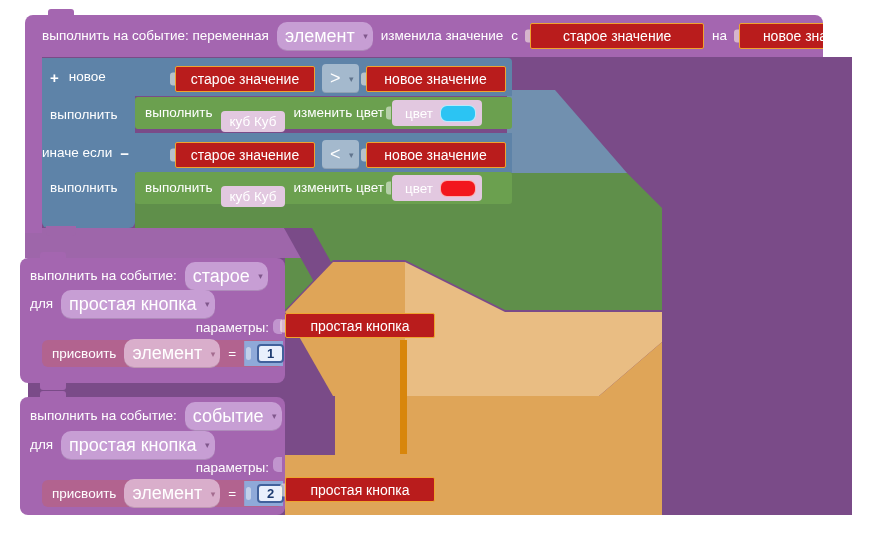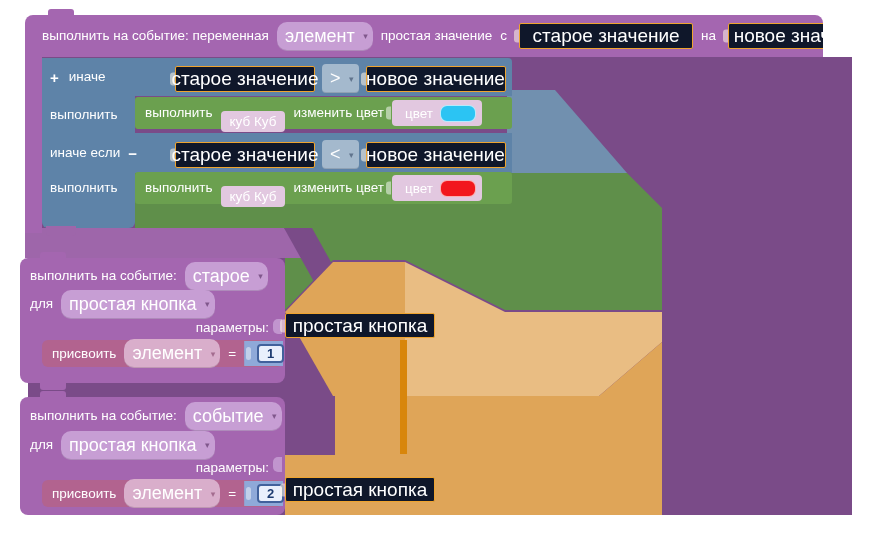--- a/index.html
+++ b/index.html
@@ -6,23 +6,23 @@
   .stage{position:relative;width:885px;height:540px;background:#ffffff;overflow:hidden;
          font-family:"Liberation Sans",sans-serif;}
   .abs{position:absolute;}
   .t{color:#fff;font-size:13.5px;line-height:1;white-space:nowrap;}
   .tb{font-weight:bold;font-size:15px;}
   
   .purple{background:#a466b0;}
   .blue{background:#5e83a8;}
   .green{background:#6ba04f;}
   .mauve{background:#b2638f;}
-  .sock{position:relative;background:#0f172a;border:1px solid #efa42f;border-radius:2px;
+  .sock{position:relative;background:#b91c1c;border:1px solid #efa42f;border-radius:2px;
         display:flex;align-items:center;justify-content:center;color:#fff;
-        font-size:19px;white-space:nowrap;box-sizing:border-box;}
+        font-size:14px;white-space:nowrap;box-sizing:border-box;}
   .sock::before{content:"";position:absolute;left:-6px;top:50%;transform:translateY(-50%);
         width:5px;height:13px;background:rgba(255,246,230,.55);border-radius:3px 0 0 3px;}
   .dd{position:relative;background:#c79ed4;border-radius:10px;color:#fff;font-size:18px;
       padding:4px 18px 4px 8px;white-space:nowrap;box-shadow:inset 0 -1px 0 rgba(0,0,0,.12);}
   .dd::after{content:"▾";position:absolute;right:5px;top:50%;transform:translateY(-52%);
       font-size:9px;color:rgba(70,30,80,.55);}
   .dd-blue{background:#a4b9cd;border-radius:4px;}
   .dd-blue::after{color:rgba(40,60,90,.55);}
   .dd-pink{background:#d9aecb;}
   .dd-pink::after{color:rgba(120,55,95,.55);}
@@ -66,41 +66,41 @@
               clip-path:polygon(0 54px,264px 54px,327px 0,327px 173px,0 173px);"></div>
   <div class="abs" style="left:285px;top:455px;width:50px;height:60px;background:#dfa558;"></div>
   <div class="abs" style="left:400px;top:340px;width:7px;height:114px;background:#d8860b;"></div>
 
   <div class="abs purple" style="left:25px;top:57px;width:17px;height:176px;"></div>
   <div class="bump" style="left:48px;top:9px;border-radius:3px 3px 0 0;"></div>
   <div class="abs purple flexr" style="left:25px;top:15px;width:798px;height:42px;border-radius:8px 8px 0 0;
               padding-left:17px;gap:8px;overflow:hidden;box-sizing:border-box;">
     <span class="t">выполнить на событие: переменная</span>
     <span class="dd">элемент</span>
-    <span class="t">простая значение</span>
+    <span class="t">изменила значение</span>
     <span class="t">с</span>
     <span class="sock" style="min-width:174px;height:26px;margin-left:4px;">старое значение</span>
     <span class="t">на</span>
     <span class="sock" style="min-width:150px;height:26px;margin-left:4px;">новое значение</span>
   </div>
 
   <div class="abs blue flexr" style="left:42px;top:58px;width:470px;height:38px;border-radius:0 4px 0 0;
               padding-left:8px;gap:10px;box-sizing:border-box;">
     <span class="t tb">+</span>
-    <span class="t">иначе</span>
+    <span class="t">новое</span>
     <span class="abs flexr" style="left:133px;top:6px;gap:7px;">
       <span class="sock" style="width:140px;height:26px;">старое значение</span>
       <span class="dd dd-blue">&gt;</span>
       <span class="sock" style="width:140px;height:26px;">новое значение</span>
     </span>
   </div>
   <div class="abs blue flexr" style="left:42px;top:96px;width:93px;height:37px;padding-left:8px;box-sizing:border-box;">
     <span class="t">выполнить</span>
   </div>
-  <div class="abs blue flexr" style="left:42px;top:133px;width:470px;height:40px;padding-left:8px;gap:8px;box-sizing:border-box;">
+  <div class="abs blue flexr" style="left:42px;top:133px;width:470px;height:40px;gap:8px;box-sizing:border-box;">
     <span class="t">иначе если</span>
     <span class="t tb">−</span>
     <span class="abs flexr" style="left:133px;top:7px;gap:7px;">
       <span class="sock" style="width:140px;height:26px;">старое значение</span>
       <span class="dd dd-blue">&lt;</span>
       <span class="sock" style="width:140px;height:26px;">новое значение</span>
     </span>
   </div>
   <div class="abs blue flexr" style="left:42px;top:172px;width:93px;height:32px;padding-left:8px;box-sizing:border-box;">
     <span class="t">выполнить</span>

